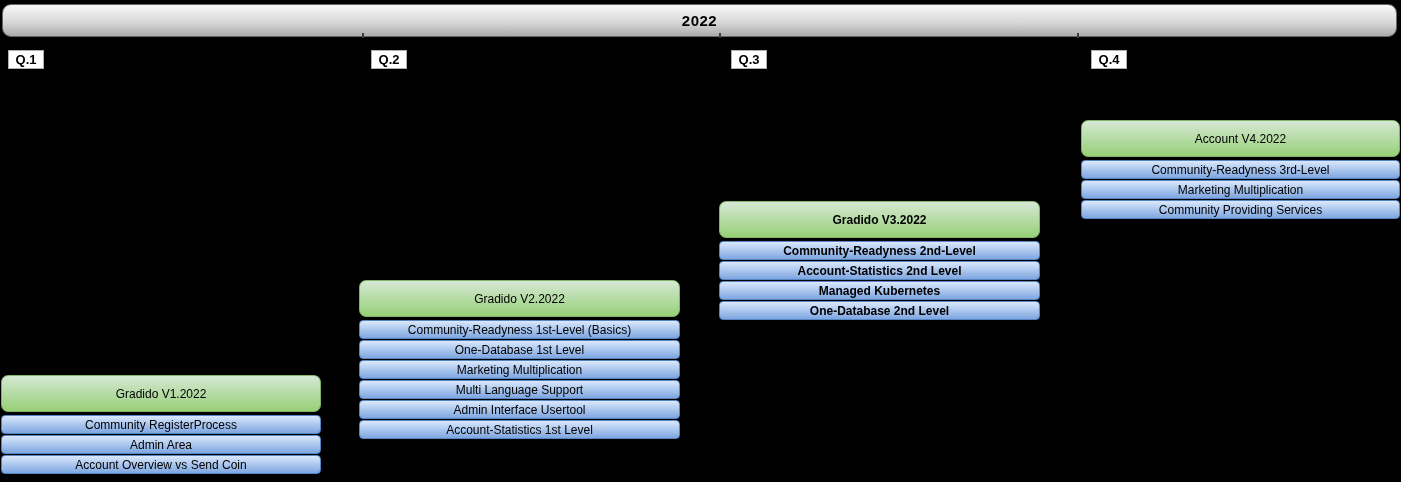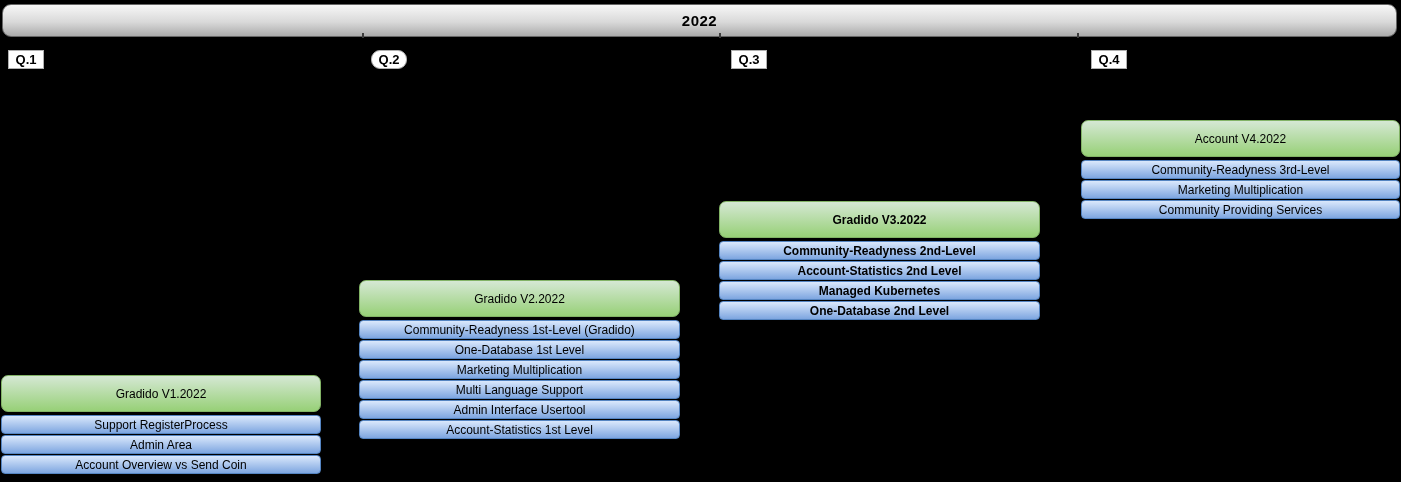--- a/index.html
+++ b/index.html
@@ -59,21 +59,21 @@
     background: #ffffff;
     border: 1px solid #b0b0b0;
     display: flex;
     align-items: center;
     justify-content: center;
     font-size: 13px;
     font-weight: bold;
     color: #000000;
   }
   .qlabel.q1 { left: 8px; }
-  .qlabel.q2 { left: 371px; border-radius: 9px; }
+  .qlabel.q2 { left: 371px; }
   .qlabel.q3 { left: 731px; }
   .qlabel.q4 { left: 1091px; }
   
   .group { position: absolute; }
   .group.g1 { left: 1px;    top: 375px; width: 320px; }
   .group.g2 { left: 359px;  top: 280px; width: 321px; }
   .group.g3 { left: 719px;  top: 201px; width: 321px; font-weight: bold; }
   .group.g4 { left: 1081px; top: 120px; width: 319px; }
   .ghead {
     height: 37px;
@@ -114,28 +114,28 @@
   <div class="qtick t2"></div>
   <div class="qtick t3"></div>
 
   <div class="qlabel q1">Q.1</div>
   <div class="qlabel q2">Q.2</div>
   <div class="qlabel q3">Q.3</div>
   <div class="qlabel q4">Q.4</div>
 
   <div class="group g1">
     <div class="ghead">Gradido V1.2022</div>
-    <div class="gitem first">Support RegisterProcess</div>
+    <div class="gitem first">Community RegisterProcess</div>
     <div class="gitem">Admin Area</div>
     <div class="gitem">Account Overview vs Send Coin</div>
   </div>
 
   <div class="group g2">
     <div class="ghead">Gradido V2.2022</div>
-    <div class="gitem first">Community-Readyness 1st-Level (Gradido)</div>
+    <div class="gitem first">Community-Readyness 1st-Level (Basics)</div>
     <div class="gitem">One-Database 1st Level</div>
     <div class="gitem">Marketing Multiplication</div>
     <div class="gitem">Multi Language Support</div>
     <div class="gitem">Admin Interface Usertool</div>
     <div class="gitem">Account-Statistics 1st Level</div>
   </div>
 
   <div class="group g3">
     <div class="ghead">Gradido V3.2022</div>
     <div class="gitem first">Community-Readyness 2nd-Level</div>

